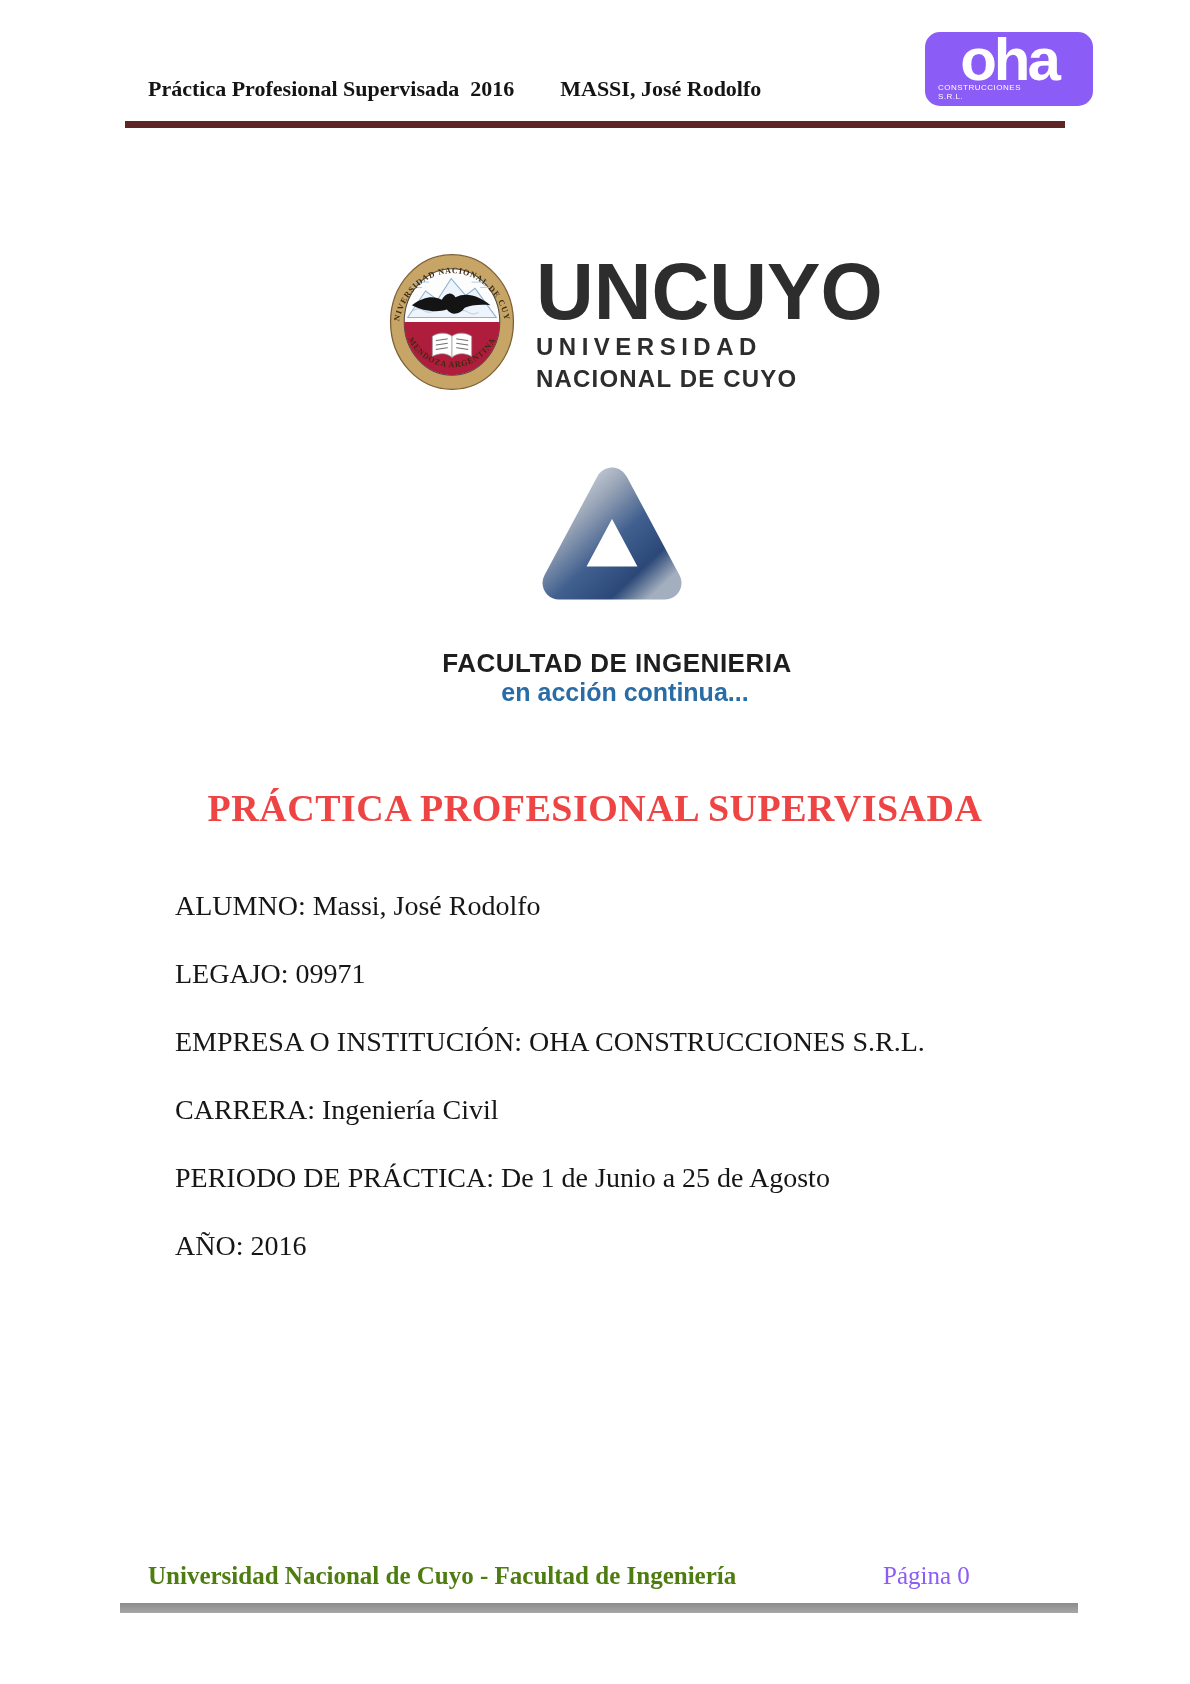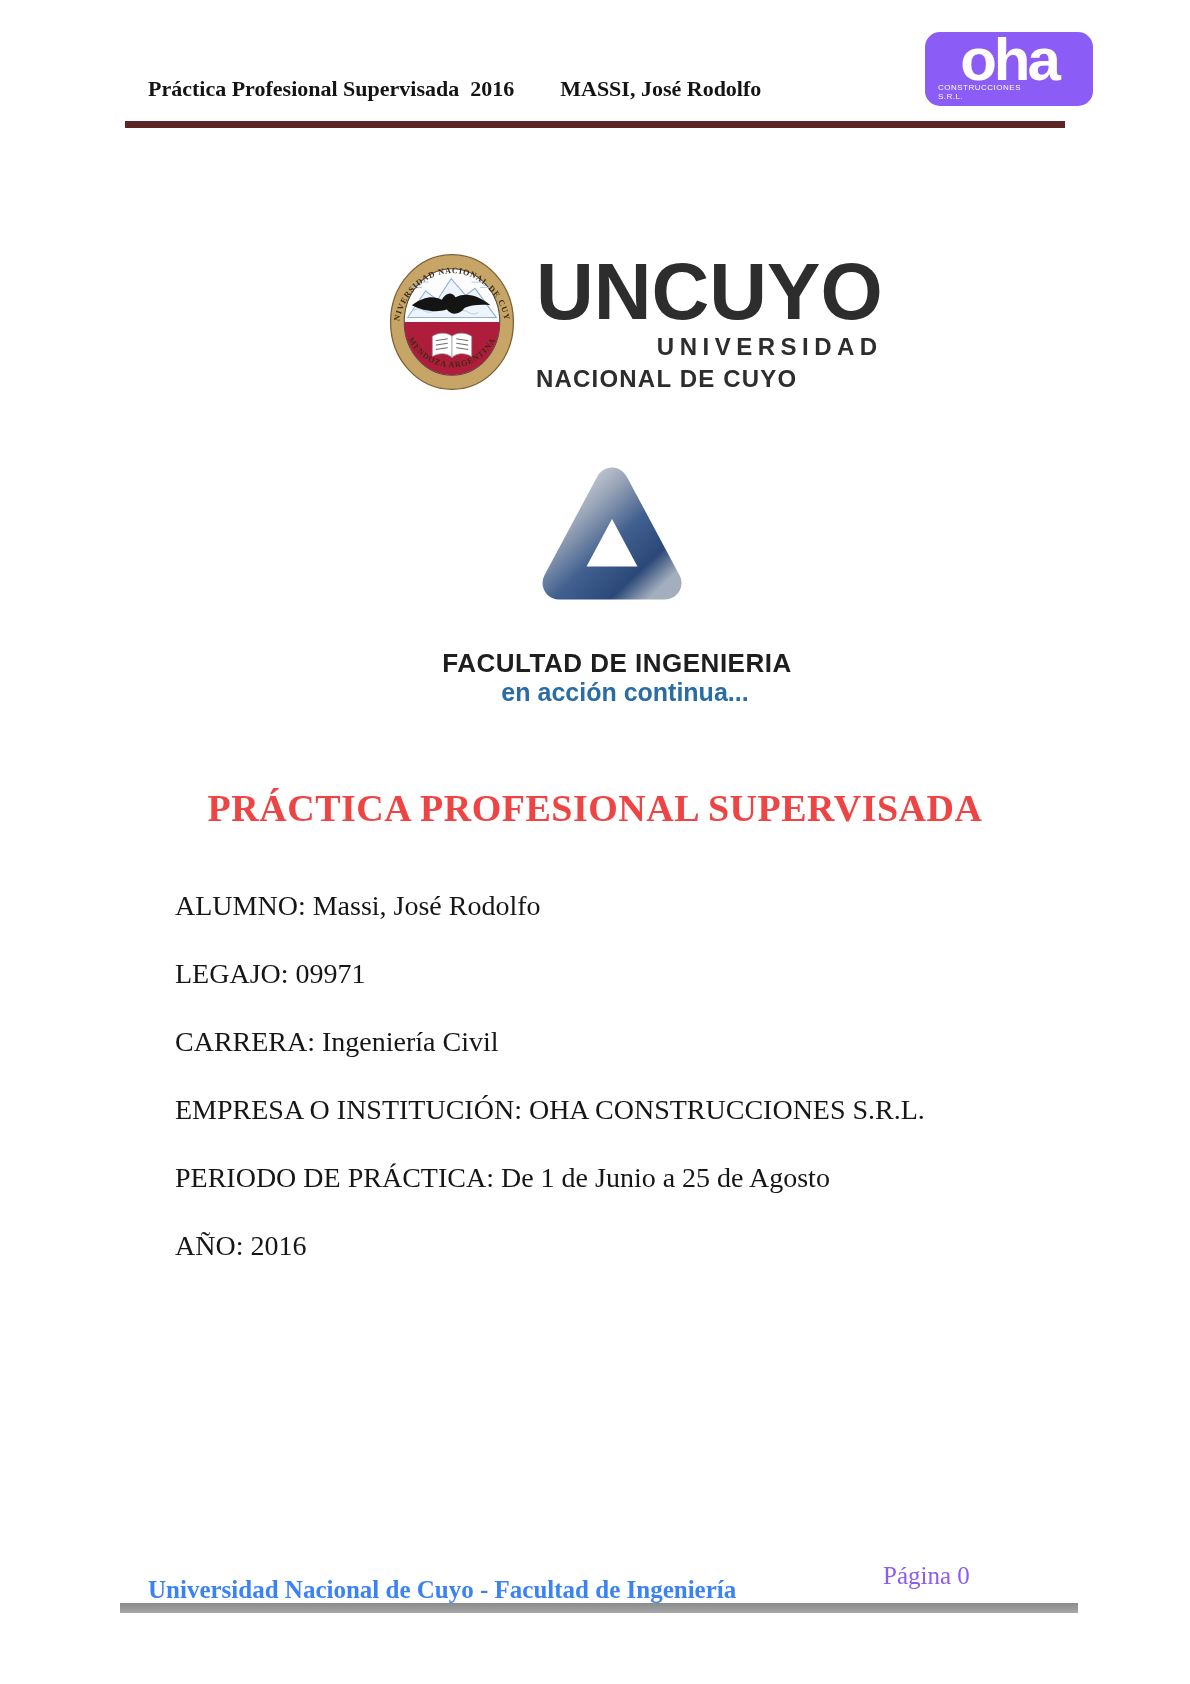--- a/index.html
+++ b/index.html
@@ -72,21 +72,21 @@
   
   .seal { position: absolute; left: 388px; top: 252px; }
   .uncuyo-text {
     position: absolute;
     left: 536px;
     top: 252px;
     font-family: "Liberation Sans", sans-serif;
     color: #2d2d2d;
   }
   .uncuyo-wordmark { font-size: 80px; font-weight: bold; line-height: 80px; letter-spacing: 0; }
-  .uncuyo-line1 { font-size: 24px; font-weight: bold; letter-spacing: 5.5px; margin-top: 1px; text-align: right; }
+  .uncuyo-line1 { font-size: 24px; font-weight: bold; letter-spacing: 5.5px; margin-top: 1px; }
   .uncuyo-line2 { font-size: 24px; font-weight: bold; letter-spacing: 1.2px; margin-top: 4px; }
 
   
   .ribbon { position: absolute; left: 528px; top: 456px; }
   .fi-name {
     position: absolute;
     top: 648px;
     left: 22px;
     width: 1190px;
     text-align: center;
@@ -132,22 +132,21 @@
     color: #161616;
   }
 
   
   .footer-left {
     position: absolute;
     top: 1562px;
     left: 148px;
     font-weight: bold;
     font-size: 25px;
-    color: #3b82f6;
-    margin-top: 14px;
+    color: #4d7c0f;
   }
   .footer-right {
     position: absolute;
     top: 1562px;
     left: 855px;
     font-size: 25px;
     color: #8b5cf6;
     margin-left: 28px;
   }
   .footer-bar {
@@ -223,22 +222,22 @@
   </svg>
 
   <div class="fi-name">FACULTAD DE INGENIERIA</div>
   <div class="fi-tagline">en acción continua...</div>
 
   <div class="cover-title">PRÁCTICA PROFESIONAL SUPERVISADA</div>
 
   <div class="fields">
     <p class="field"><span>ALUMNO:</span> <span>Massi, José Rodolfo</span></p>
     <p class="field"><span>LEGAJO:</span> <span>09971</span></p>
+    <p class="field"><span>EMPRESA O INSTITUCIÓN:</span> <span>OHA CONSTRUCCIONES S.R.L.</span></p>
     <p class="field"><span>CARRERA:</span> <span>Ingeniería Civil</span></p>
-    <p class="field"><span>EMPRESA O INSTITUCIÓN:</span> <span>OHA CONSTRUCCIONES S.R.L.</span></p>
     <p class="field"><span>PERIODO DE PRÁCTICA:</span> <span>De 1 de Junio a 25 de Agosto</span></p>
     <p class="field"><span>AÑO:</span> <span>2016</span></p>
   </div>
 
   <div class="footer-left">Universidad Nacional de Cuyo - Facultad de Ingeniería</div>
   <div class="footer-right">Página 0</div>
   <div class="footer-bar"></div>
 
 </div>
 

